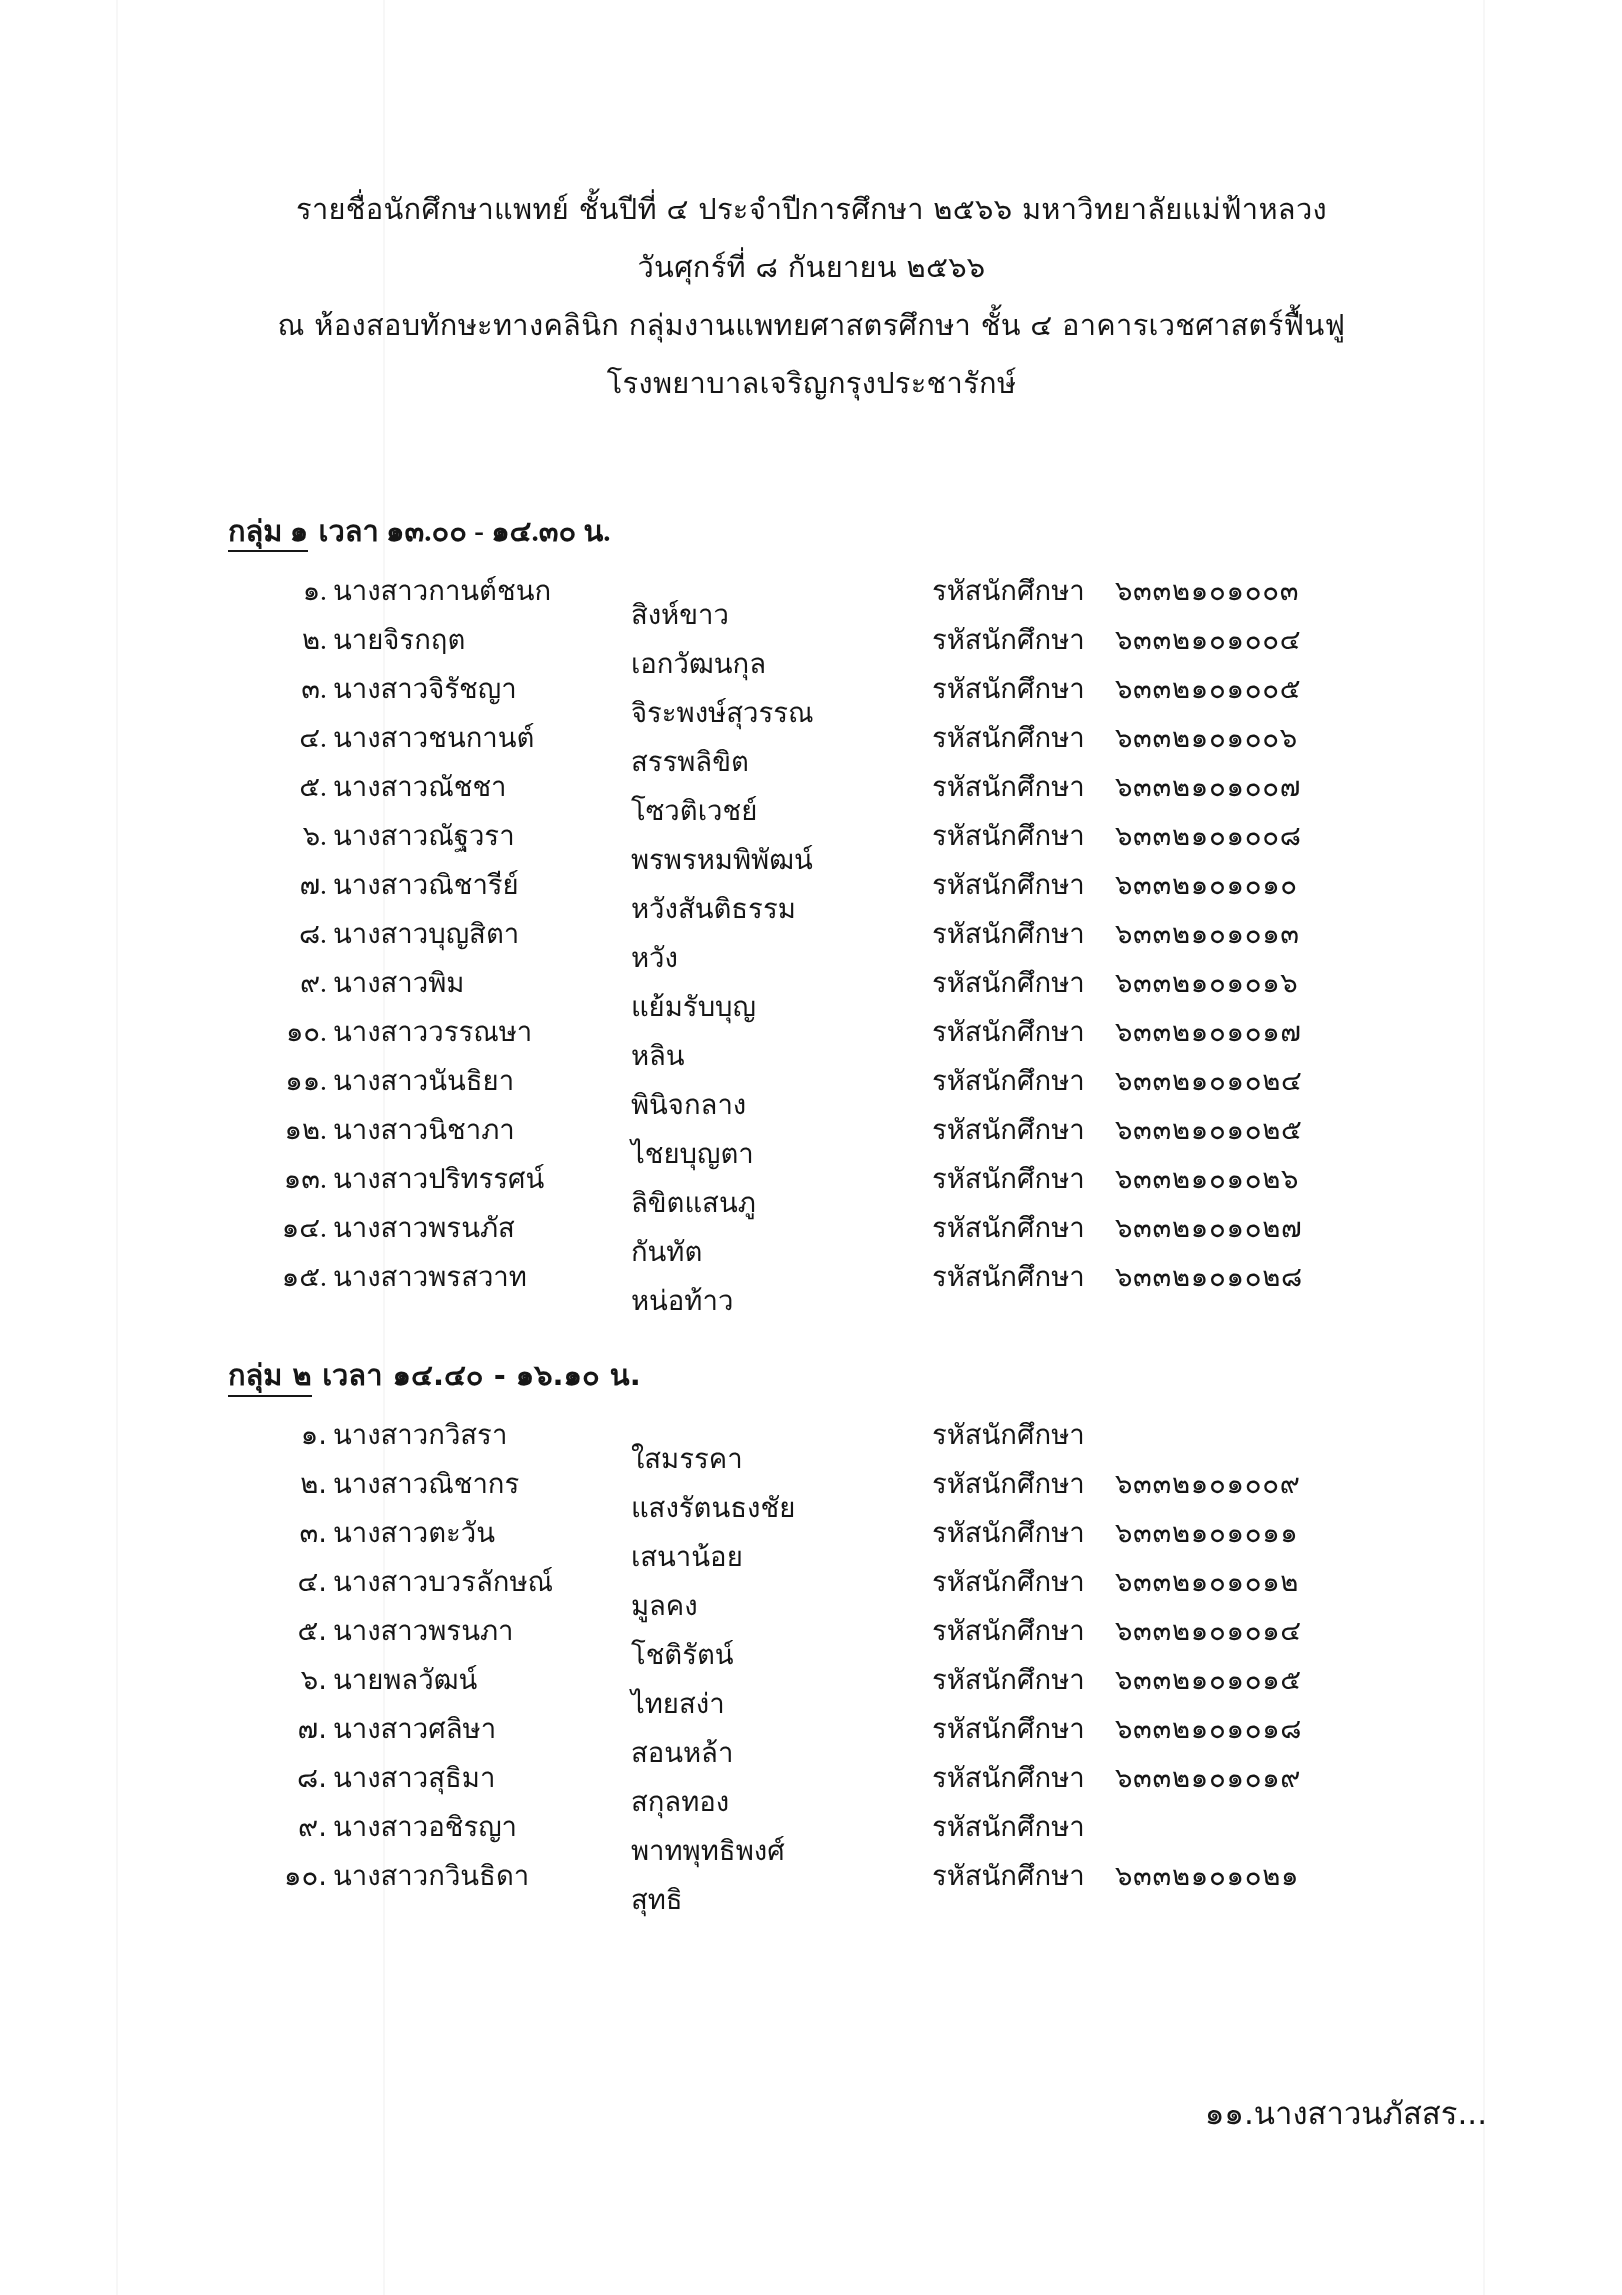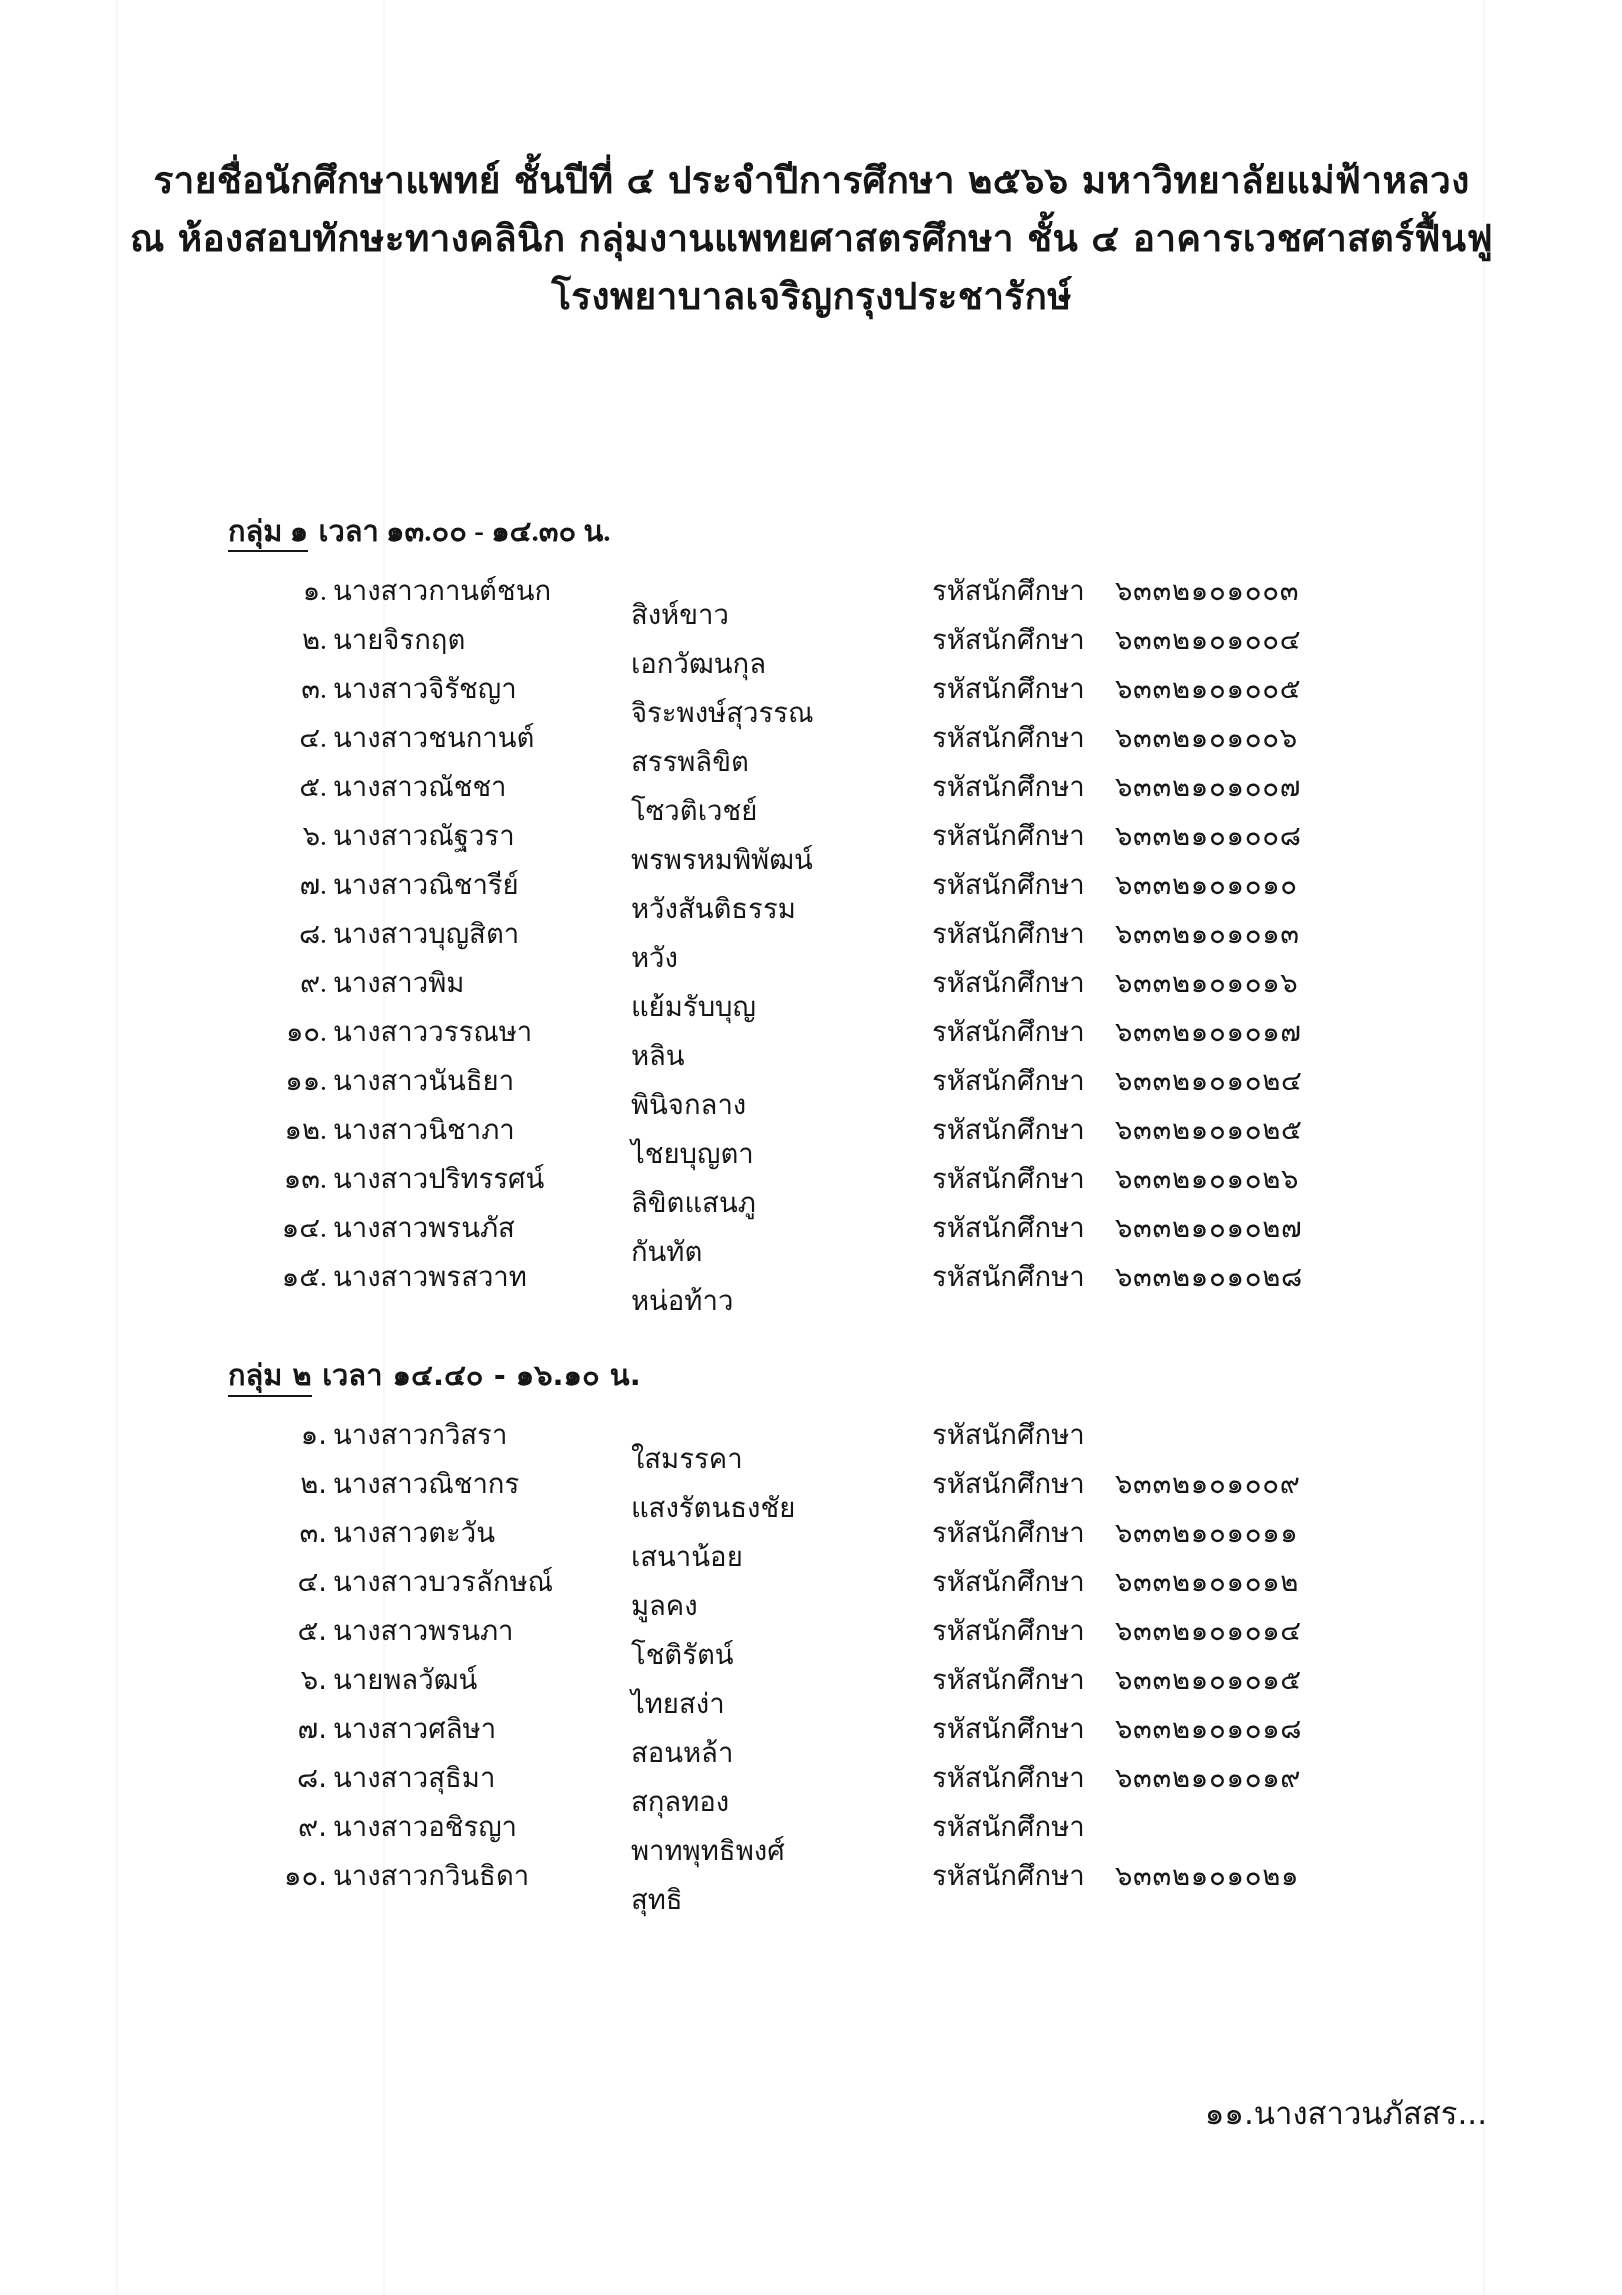--- a/index.html
+++ b/index.html
@@ -20,24 +20,24 @@
     position: absolute; top: 0; bottom: 0; width: 2px;
     background: rgba(40,60,60,0.04);
     pointer-events: none;
   }
   .streak-a { left: 116px; }
   .streak-b { left: 383px; }
   .streak-c { left: 1483px; }
 
   .doc-header {
     position: absolute;
-    top: 152px; left: 0; width: 100%;
+    top: 180px; left: 0; width: 100%;
     text-align: center;
-    font-size: 37px;
-    font-weight: 700;
+    font-size: 29px;
+    font-weight: 400;
     letter-spacing: 0.3px;
   }
   .doc-header .line { height: 58px; line-height: 58px; white-space: nowrap; }
 
   .group { position: absolute; left: 228px; width: 1256px; }
   .group-1 { top: 511px; font-family: Liberation Serif, serif; }
   .group-2 { top: 1355px; }
 
   .group-heading {
     margin: 0; padding: 0;
@@ -76,20 +76,21 @@
 <body>
 
 <div class="page" style="background: rgb(255, 255, 255); color: rgb(22, 22, 22);">
 
   <div class="scan-streak streak-a"></div>
   <div class="scan-streak streak-b"></div>
   <div class="scan-streak streak-c"></div>
 
   <header class="doc-header">
     <div class="line">รายชื่อนักศึกษาแพทย์ ชั้นปีที่ ๔ ประจำปีการศึกษา ๒๕๖๖ มหาวิทยาลัยแม่ฟ้าหลวง</div>
+    <div class="line">วันศุกร์ที่ ๘ กันยายน ๒๕๖๖</div>
     <div class="line">ณ ห้องสอบทักษะทางคลินิก กลุ่มงานแพทยศาสตรศึกษา ชั้น ๔ อาคารเวชศาสตร์ฟื้นฟู</div>
     <div class="line">โรงพยาบาลเจริญกรุงประชารักษ์</div>
   </header>
 
   <section class="group group-1">
     <h2 class="group-heading">
       <span class="underlined">กลุ่ม ๑</span><span class="rest">เวลา ๑๓.๐๐ - ๑๔.๓๐ น.</span>
     </h2>
     <div class="rows">
         <div class="row">

